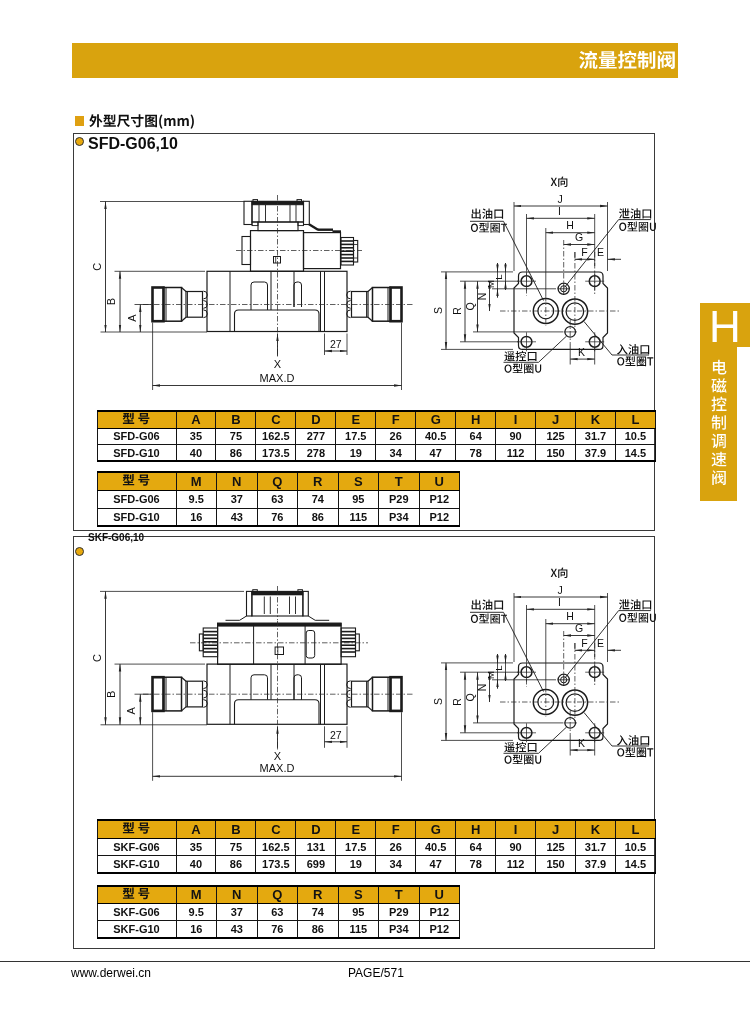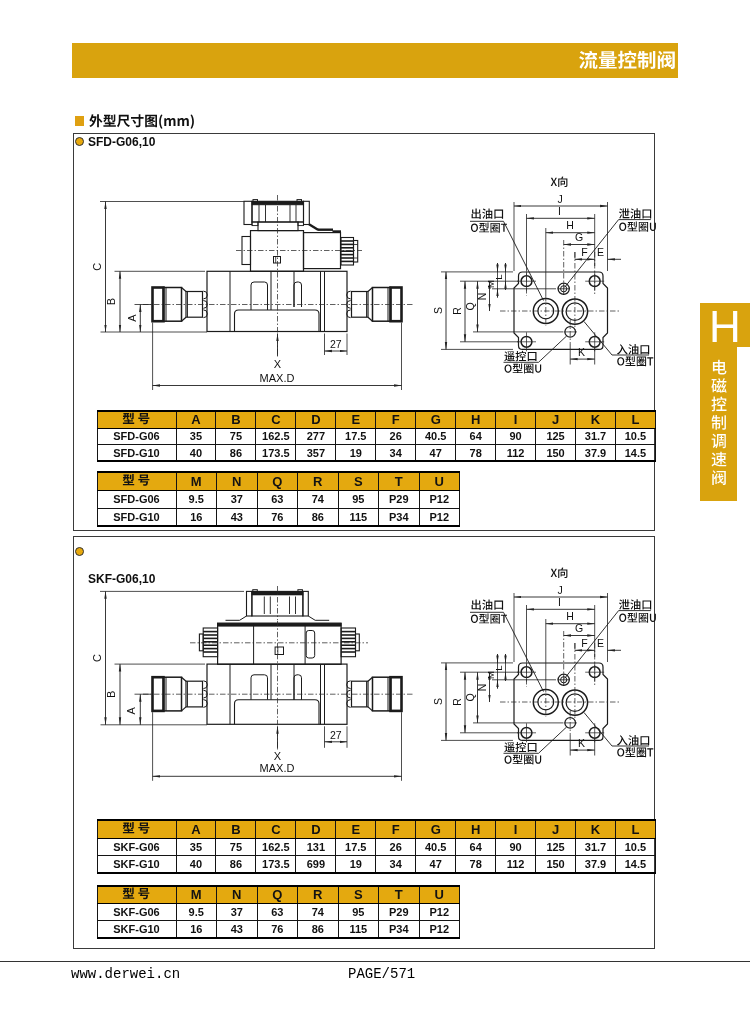--- a/index.html
+++ b/index.html
@@ -1,39 +1,39 @@
 <!DOCTYPE html>
 <html><head><meta charset="utf-8">
 <style>
 html,body{margin:0;padding:0;background:#ffffff;}
 body{width:750px;height:1018px;position:relative;font-family:"Liberation Sans",sans-serif;overflow:hidden;}
 .abs{position:absolute;}
 table{border-collapse:collapse;table-layout:fixed;position:absolute;font-family:"Liberation Sans",sans-serif;}
 td{border:1px solid #141414;text-align:center;vertical-align:middle;padding:0;font-size:11px;font-weight:bold;color:#111;overflow:hidden;}
 tr.hd td{background:#E4A90F;border-top:2.2px solid #000;border-bottom:1.6px solid #000;font-size:13px;color:#131313;}
 tr.last td{border-bottom:2.2px solid #000;}
-.mono{font-family:Liberation Mono, monospace;font-size:14px;color:#000;}
+.mono{font-family:Liberation Sans, sans-serif;font-size:12px;color:#000;}
 </style></head>
 <body>
 
 <div class="abs" style="left:72px;top:43px;width:606px;height:35px;background:#D9A30E;"></div>
 
 <div class="abs" style="left:74.5px;top:116px;width:9.5px;height:9.5px;background:#DFA011;"></div>
 
 <div class="abs" style="left:72.5px;top:133px;width:582px;height:398px;border:1px solid #3a3a3a;box-sizing:border-box;"></div>
 
 <div class="abs" style="left:75px;top:137px;width:7px;height:7px;border-radius:50%;background:#E8A90C;border:1.3px solid #333;"></div>
 
-<div class="abs" style="left:88px;top:134.5px;font-size:12px;font-weight:bold;color:#0e0e0e;">SFD-G06,10</div>
+<div class="abs" style="left:88px;top:134.5px;font-size:16px;font-weight:bold;color:#0e0e0e;">SFD-G06,10</div>
 
 <div class="abs" style="left:72.5px;top:536px;width:582px;height:412.5px;border:1px solid #3a3a3a;box-sizing:border-box;"></div>
 
 <div class="abs" style="left:75px;top:547px;width:7px;height:7px;border-radius:50%;background:#E8A90C;border:1.3px solid #333;"></div>
 
-<div class="abs" style="left:88px;top:572px;font-size:12px;font-weight:bold;color:#0e0e0e;">SKF-G06,10</div>
+<div class="abs" style="left:88px;top:532px;font-size:10px;font-weight:bold;color:#0e0e0e;">SKF-G06,10</div>
 
 <table style="left:96.5px;top:410px;width:558.52px;">
     <colgroup>
       <col style="width:79px">
       <col style="width:39.96px">
       <col style="width:39.96px">
       <col style="width:39.96px">
       <col style="width:39.96px">
       <col style="width:39.96px">
       <col style="width:39.96px">
@@ -73,21 +73,21 @@
         <td>90</td>
         <td>125</td>
         <td>31.7</td>
         <td>10.5</td>
       </tr>
 <tr class="last" style="height:16.5px;">
         <td>SFD-G10</td>
         <td>40</td>
         <td>86</td>
         <td>173.5</td>
-        <td>357</td>
+        <td>278</td>
         <td>19</td>
         <td>34</td>
         <td>47</td>
         <td>78</td>
         <td>112</td>
         <td>150</td>
         <td>37.9</td>
         <td>14.5</td>
       </tr>
 </tbody>

